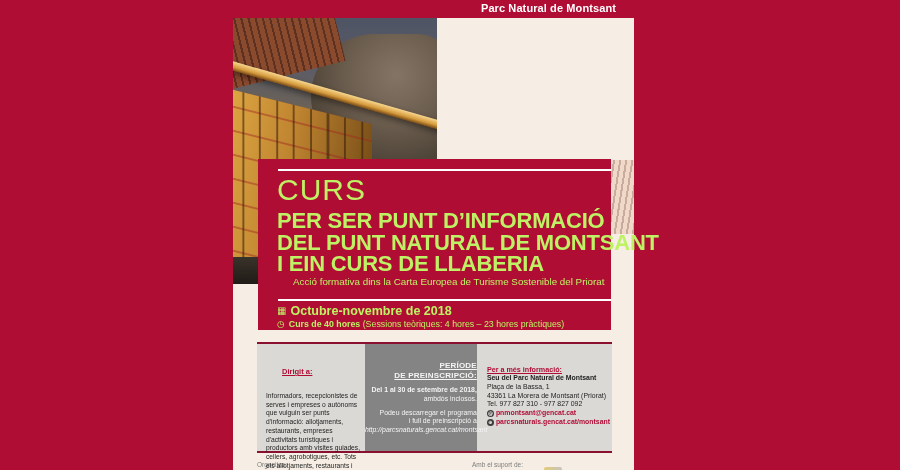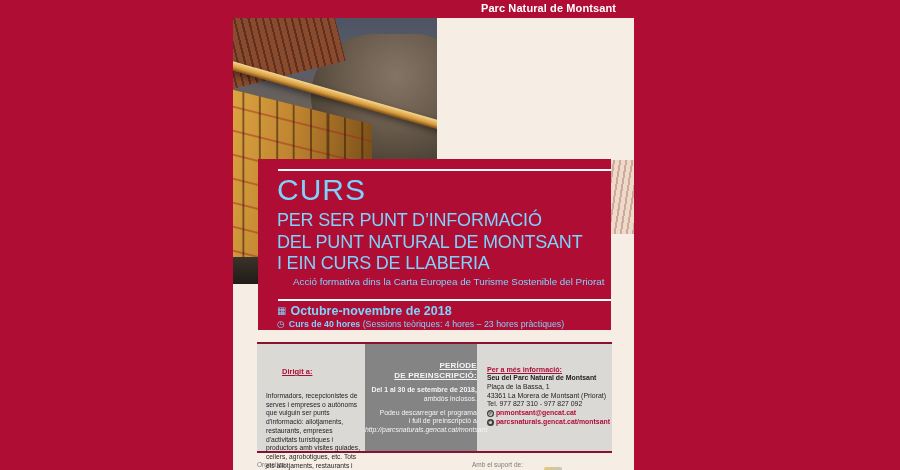--- a/index.html
+++ b/index.html
@@ -49,27 +49,27 @@
         #98a3ab 19%,#7a8892 24%,
         #667379 30%,#59656c 34%,
         #415244 38%,#48623f 45%,#52704a 51%,
         #a94c2c 56%,#b35430 64%,#9c4426 74%,
         #91512b 82%,#7c4524 92%,#663a1f 100%);}
   .pr-rows{position:absolute;left:0;right:0;top:53%;height:28%;opacity:.55;
     background:repeating-linear-gradient(99deg,rgba(110,35,18,.6) 0 2px,rgba(215,110,60,.3) 2px 6px);}
   
   .title-block{
     position:absolute;left:25px;top:141px;width:353px;height:171px;
-    background:#B00D35;color:#7dd3fc;z-index:5;
+    background:#B00D35;color:#bef264;z-index:5;
   }
   .tb-rule{position:absolute;left:20px;right:0;height:2px;background:#fff;}
   .tb-rule.r1{top:10px;}
   .tb-rule.r2{top:140px;}
   .tb-kicker{position:absolute;left:19px;top:14px;font-size:30px;font-weight:400;letter-spacing:1px;}
-  .tb-titles{position:absolute;left:19px;top:51px;font-size:18px;font-weight:normal;line-height:21.5px;letter-spacing:-.2px;white-space:nowrap;}
+  .tb-titles{position:absolute;left:19px;top:51px;font-size:22px;font-weight:bold;line-height:21.5px;letter-spacing:-.2px;white-space:nowrap;}
   .tb-subtitle{position:absolute;left:35px;top:117px;font-size:9.8px;font-weight:400;}
   .tb-date{position:absolute;left:19px;top:145px;font-size:12.5px;font-weight:bold;display:flex;align-items:center;gap:4px;}
   .tb-duration{position:absolute;left:19px;top:160px;font-size:8.8px;display:flex;align-items:center;gap:4px;}
   .tb-duration .strong{font-weight:bold;}
   .glyph-icon{font-family:"DejaVu Sans",sans-serif;font-weight:400;}
   .cal{font-size:10px;line-height:10px;}
   .clk{font-size:9px;line-height:9px;}
   
   .info{
     position:absolute;left:24px;top:324px;width:355px;height:111px;

